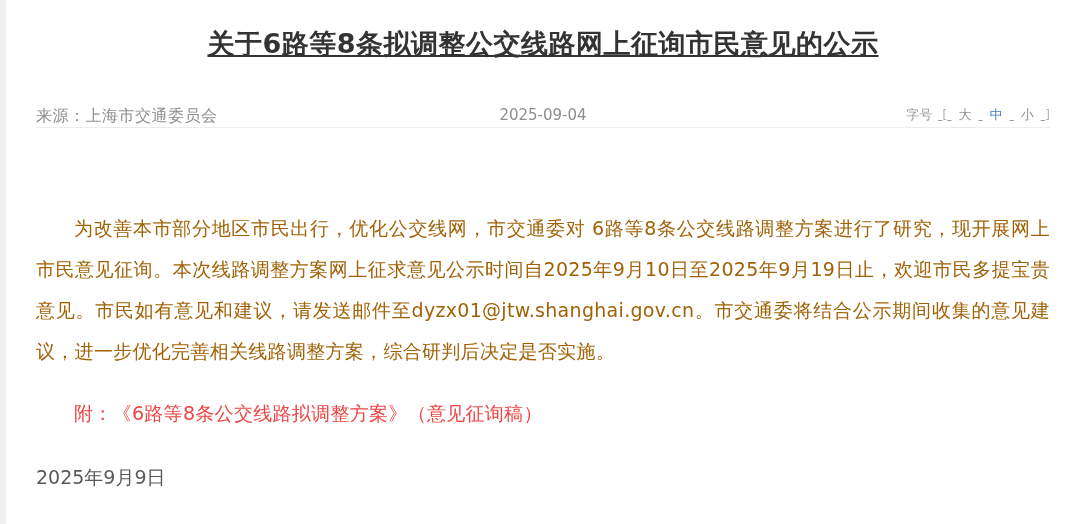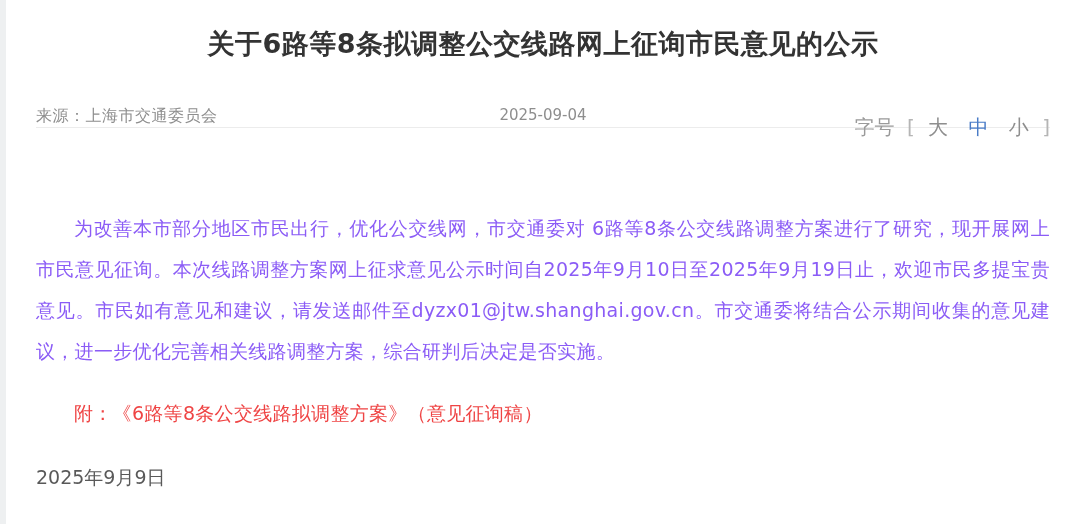--- a/index.html
+++ b/index.html
@@ -18,20 +18,21 @@
     padding: 0 30px;
   }
   .article-title {
     padding-top: 25px;
     font-size: 27px;
     line-height: 38px;
     font-weight: bold;
     color: #333333;
     text-align: center;
     letter-spacing: 0.5px;
+    text-decoration: underline;
   }
   .meta-row {
     position: relative;
     margin-top: 43px;
     height: 22px;
     font-size: 16px;
     color: #8e8e8e;
     padding-bottom: 13px;
     border-bottom: 1px solid #ececec;
   }
@@ -41,34 +42,35 @@
     letter-spacing: 0.5px;
   }
   .meta-date {
     position: absolute;
     left: 0; right: 0; top: 0;
     text-align: center;
     font-size: 15px;
   }
   .font-size-ctl {
     position: absolute;
-    right: 0; top: 8px;
-    font-size: 20px;
+    right: 0; top: 0;
+    font-size: 13px;
     color: #9a9a9a;
+    text-decoration: underline;
   }
   .font-size-ctl span { display: inline-block; }
   .fs-label { margin-right: 6px; }
   .fs-bracket { color: #b5b5b5; }
   .fs-opt { margin: 0 7px; cursor: pointer; color: #8e8e8e; }
   .fs-opt.selected { color: #4a7cc7; }
   .article-body {
     margin-top: 80px;
     font-size: 19px;
     line-height: 41px;
-    color: #8b5cf6;
+    color: #a16207;
     text-align: justify;
     text-indent: 2em;
     letter-spacing: 0.3px;
   }
   .attachment-line {
     margin-top: 21px;
     font-size: 19px;
     line-height: 41px;
     color: #ef4444;
     text-indent: 2em;

